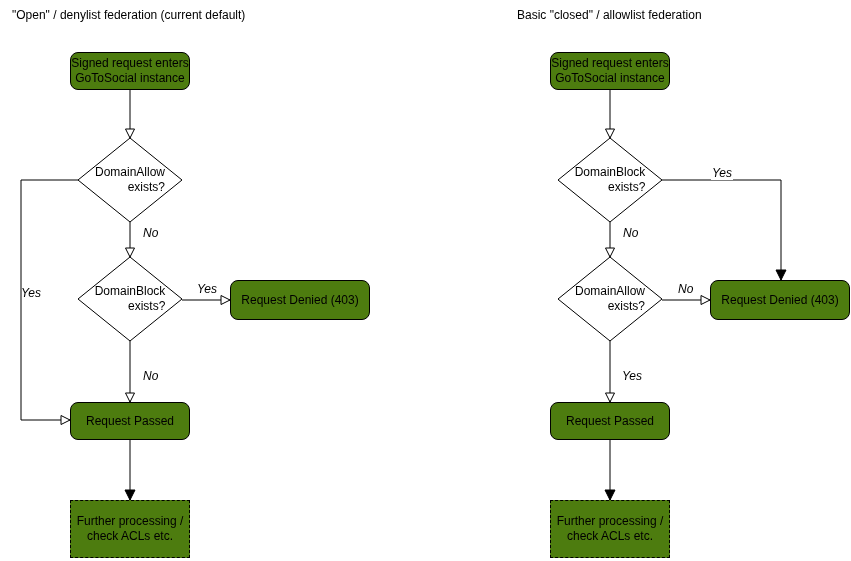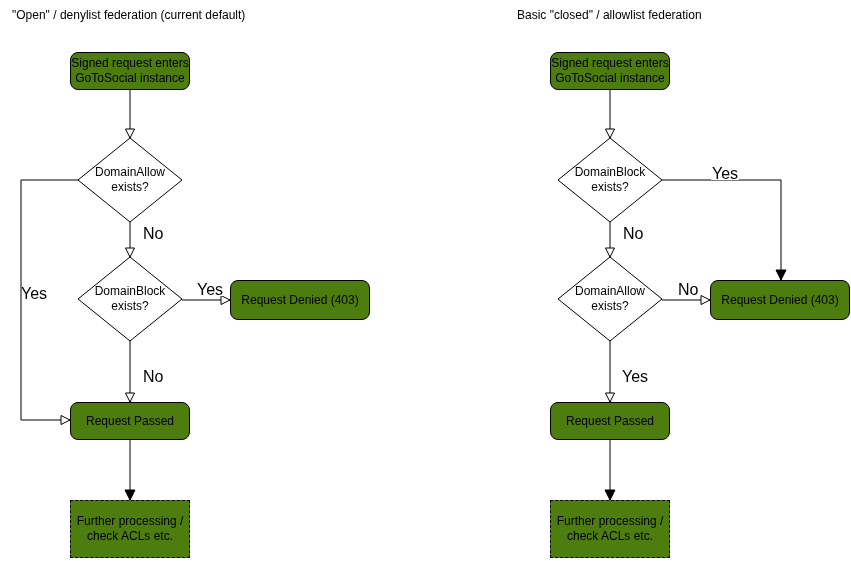--- a/index.html
+++ b/index.html
@@ -42,33 +42,34 @@
     line-height: 15px;
     white-space: pre-line;
   }
   .node.rounded { border-radius: 8px; }
   .node.dashed  { border-style: dashed; border-radius: 0; }
   .diamond-label {
     position: absolute;
     display: flex;
     align-items: center;
     justify-content: center;
-    text-align: center;
+    text-align: right;
     font-size: 12px;
     line-height: 15px;
     white-space: pre-line;
     pointer-events: none;
   }
   .elabel {
     position: absolute;
-    font-size: 16px;
+    font-size: 12px;
     line-height: 13px;
     background: #ffffff;
     padding: 0 1px;
     white-space: nowrap;
+    font-style: italic;
   }
 </style>
 </head>
 <body>
 
 <div id="canvas">
 
   <svg id="wires" viewBox="0 0 851 561" xmlns="http://www.w3.org/2000/svg">
     <defs>
       <marker id="m-open" markerUnits="userSpaceOnUse" markerWidth="13" markerHeight="13" refX="10.5" refY="6" orient="auto">

